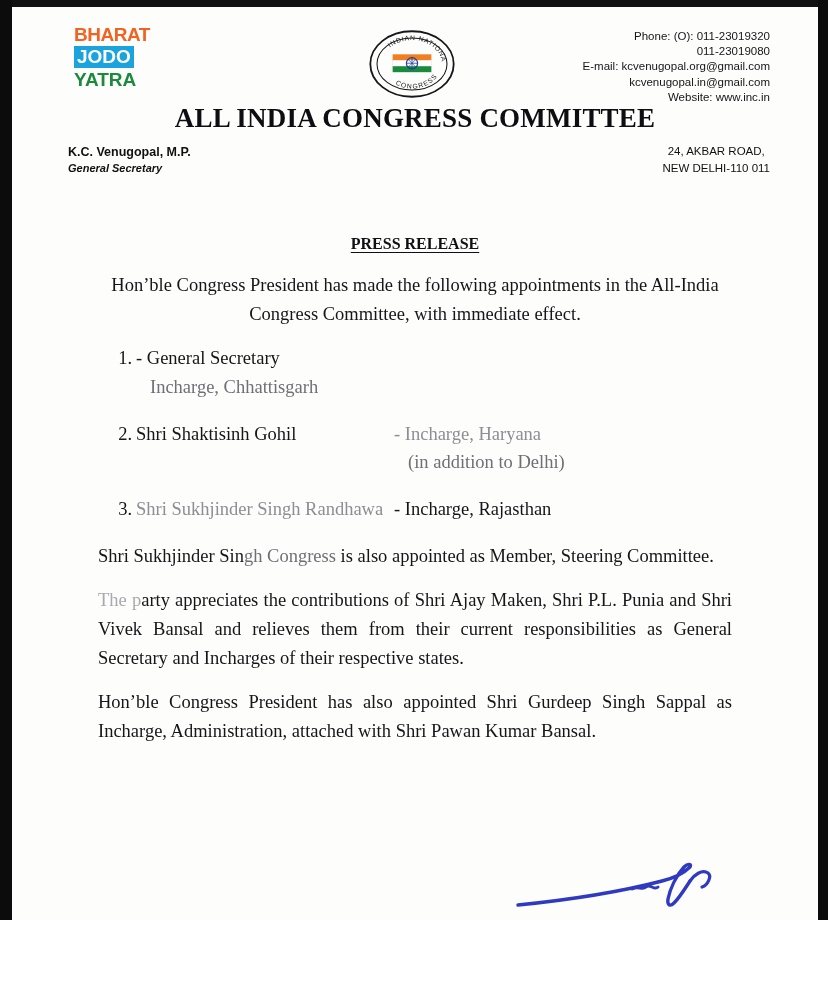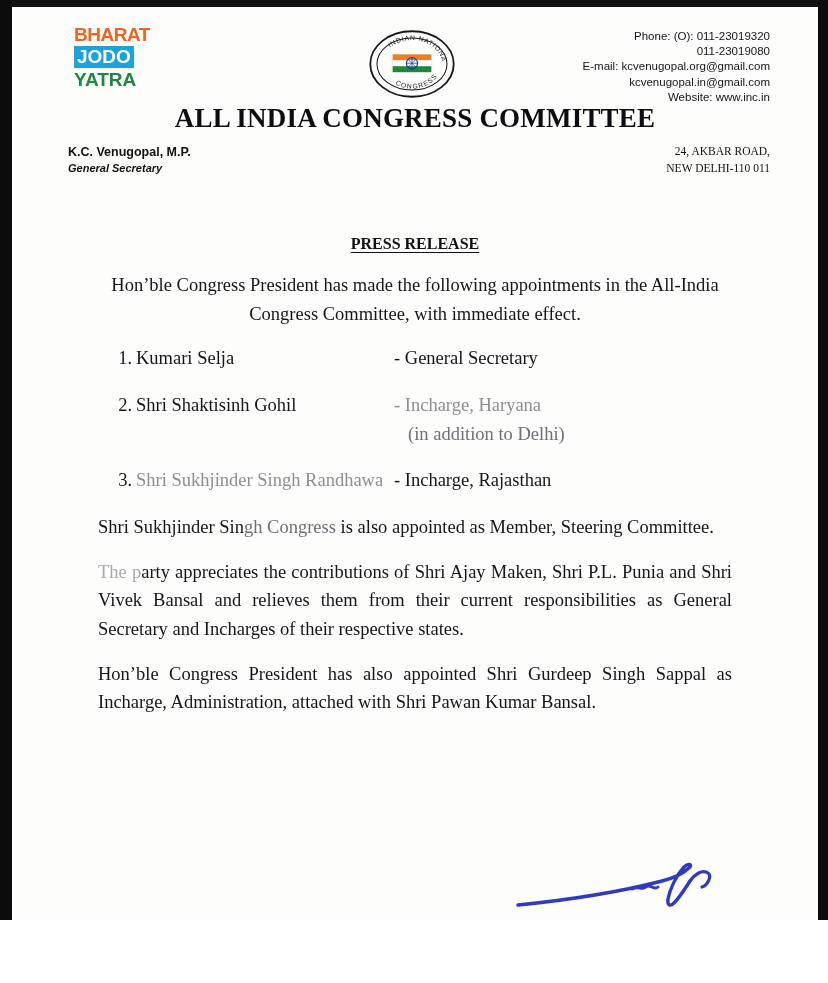--- a/index.html
+++ b/index.html
@@ -72,22 +72,22 @@
     font-family: "Liberation Sans", sans-serif;
     font-size: 12.5px; font-weight: bold; color: #111;
     line-height: 1.45;
   }
   .person .role {
     font-style: italic; font-weight: bold; font-size: 11px;
     display: block;
   }
   .address {
     position: absolute; right: 48px; top: 136px;
-    text-align: right;
-    font-family: Liberation Serif, serif;
+    text-align: center;
+    font-family: Liberation Sans, sans-serif;
     font-size: 11.5px; color: #111; line-height: 1.5;
   }
 
   .date {
     position: absolute; right: 78px; top: 190px;
     font-size: 20px; color: #111;
   }
   .date sup { font-size: 11px; vertical-align: super; }
 
   .press-release {
@@ -215,23 +215,23 @@
 
     <div class="body-wrap">
 
       <p class="para lead">Hon’ble Congress President has made the following appointments in the All-India Congress Committee, with immediate effect.</p>
 
       <ol class="appointments">
 
         <li>
           <span class="num">1.</span>
           <div class="row">
-            <div class="who">Kumari Selja</div>
             <div class="what">
               <span>- General Secretary</span>
+              <span class="sub faded">Incharge, Chhattisgarh</span>
             </div>
           </div>
         </li>
 
         <li>
           <span class="num">2.</span>
           <div class="row">
             <div class="who">Shri Shaktisinh Gohil</div>
             <div class="what">
               <span class="faded-2">- Incharge, Haryana</span>

